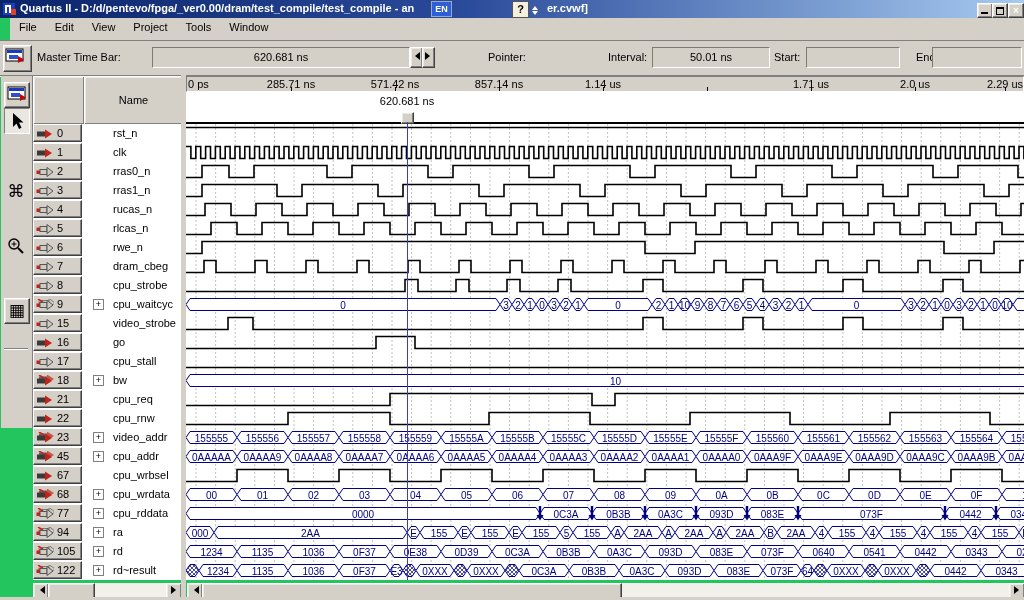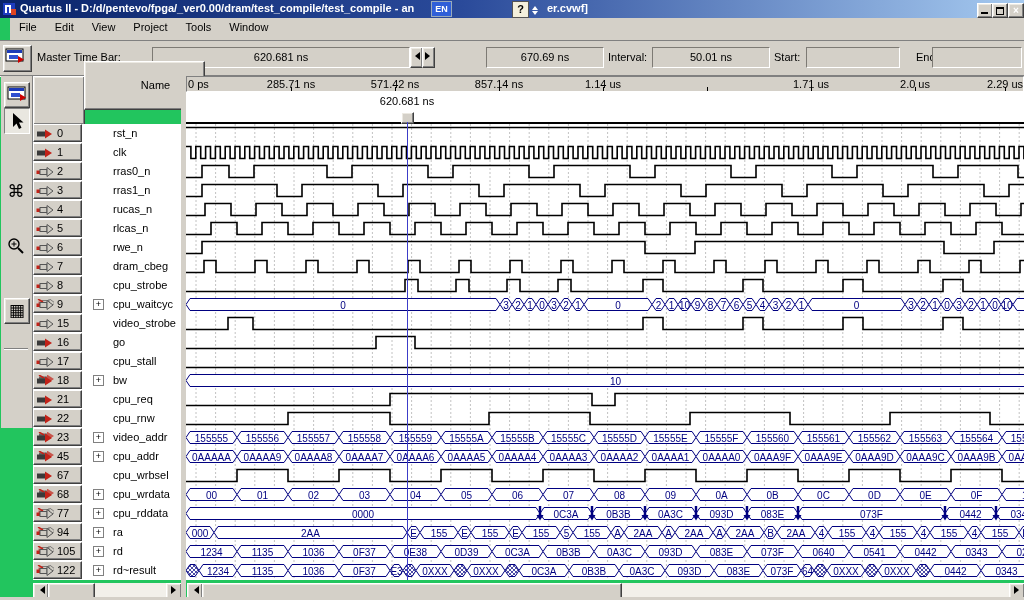--- a/index.html
+++ b/index.html
@@ -34,21 +34,21 @@
   .tri-u{border:3px solid transparent;border-bottom:4px solid #000;}
   .tri-d{border:3px solid transparent;border-top:4px solid #000;}
   
   #palette{position:absolute;left:1px;top:76px;width:31px;height:352px;background:#d4d0c8;
            border-right:1px solid #808080;box-shadow:1px 0 0 #fff;}
   .pal-item{position:absolute;left:3px;width:24px;text-align:center;}
   .pal-sep{position:absolute;left:3px;width:24px;border-top:1px solid #808080;border-bottom:1px solid #fff;}
   .pal-glyph{font-size:17px;line-height:24px;}
   
   #hdr-num{left:33px;top:76px;width:50px;height:47px;}
-  #hdr-name{left:84px;top:61px;width:97px;height:47px;text-align:center;line-height:47px;padding-left:22px;}
+  #hdr-name{left:84px;top:76px;width:97px;height:47px;text-align:center;line-height:47px;}
   #name-rows{position:absolute;left:33px;top:124px;width:148px;height:456px;background:#fff;}
   .sig-row{position:relative;width:148px;height:19px;}
   .num-btn{position:absolute;left:0;top:0;width:49px;height:18px;background:#d4d0c8;
            border:1px solid;border-color:#fff #404040 #404040 #fff;box-shadow:inset -1px -1px 0 #808080;
            box-sizing:border-box;}
   .num-btn span.num{position:absolute;left:23px;top:2px;}
   .pin{position:absolute;left:2px;top:3px;}
   .name-cell{position:absolute;left:49px;top:0;width:99px;height:19px;background:#fff;}
   .plus-box{position:absolute;left:11px;top:4px;width:9px;height:9px;background:#fff;border:1px solid #808080;
             font-size:9px;line-height:9px;text-align:center;}
@@ -114,21 +114,20 @@
           <rect x="2" y="2" width="15" height="3" fill="#1c3ab8"></rect>
           <rect x="4" y="7" width="9" height="4" fill="#3050d0"></rect>
           <polygon points="13,8 19,11.5 13,15" fill="#c00"></polygon>
         </svg>
     </div>
     <span class="tb-label" style="left:37px;">Master Time Bar:</span>
     <div class="tb-field sunken" style="left:152px;width:256px;"><span>620.681 ns</span></div>
     <div class="abs raised" style="left:410px;top:6px;width:11px;height:19px;text-align:center;line-height:17px;"><span class="tri tri-l" style="border-right-color:#000;"></span></div>
     <div class="abs raised" style="left:422px;top:6px;width:11px;height:19px;text-align:center;line-height:17px;"><span class="tri tri-r" style="border-left-color:#000;"></span></div>
     <span class="tb-label" style="left:440px;padding-left:48px;">Pointer:</span>
-    <div class="tb-field sunken" style="left:486px;width:116px;"><span>670.69 ns</span></div>
     <span class="tb-label" style="left:608px;">Interval:</span>
     <div class="tb-field sunken" style="left:652px;width:116px;"><span>50.01 ns</span></div>
     <span class="tb-label" style="left:774px;">Start:</span>
     <div class="tb-field sunken" style="left:806px;width:92px;"><span></span></div>
     <span class="tb-label" style="left:904px;padding-left:12px;">End:</span>
     <div class="tb-field sunken" style="left:932px;width:88px;"><span></span></div>
   </div>
 
   <div id="palette">
       <div class="pal-item raised" style="top: 6px; height: 24px;"><svg width="20" height="16" style="margin-top:3px;">

